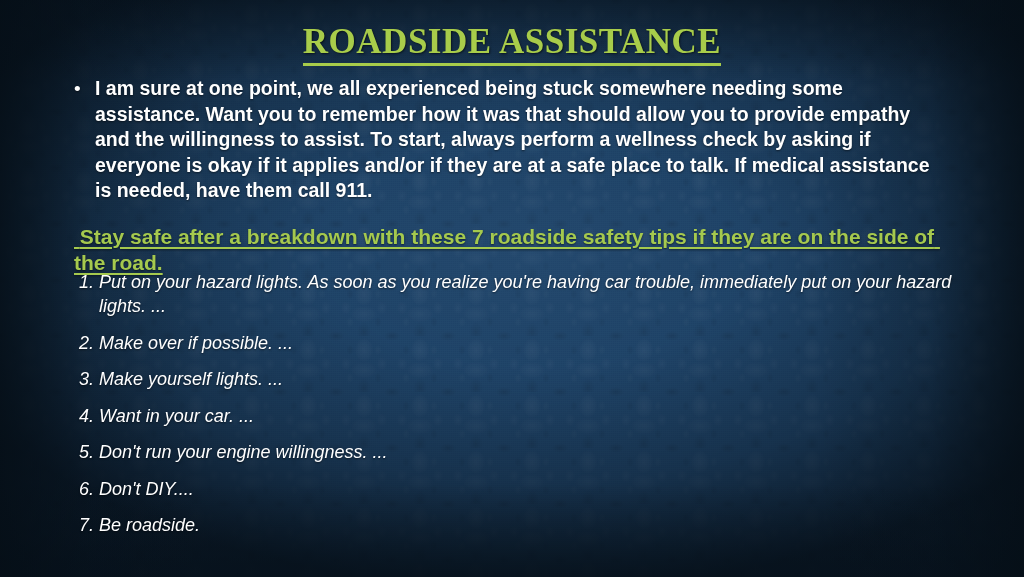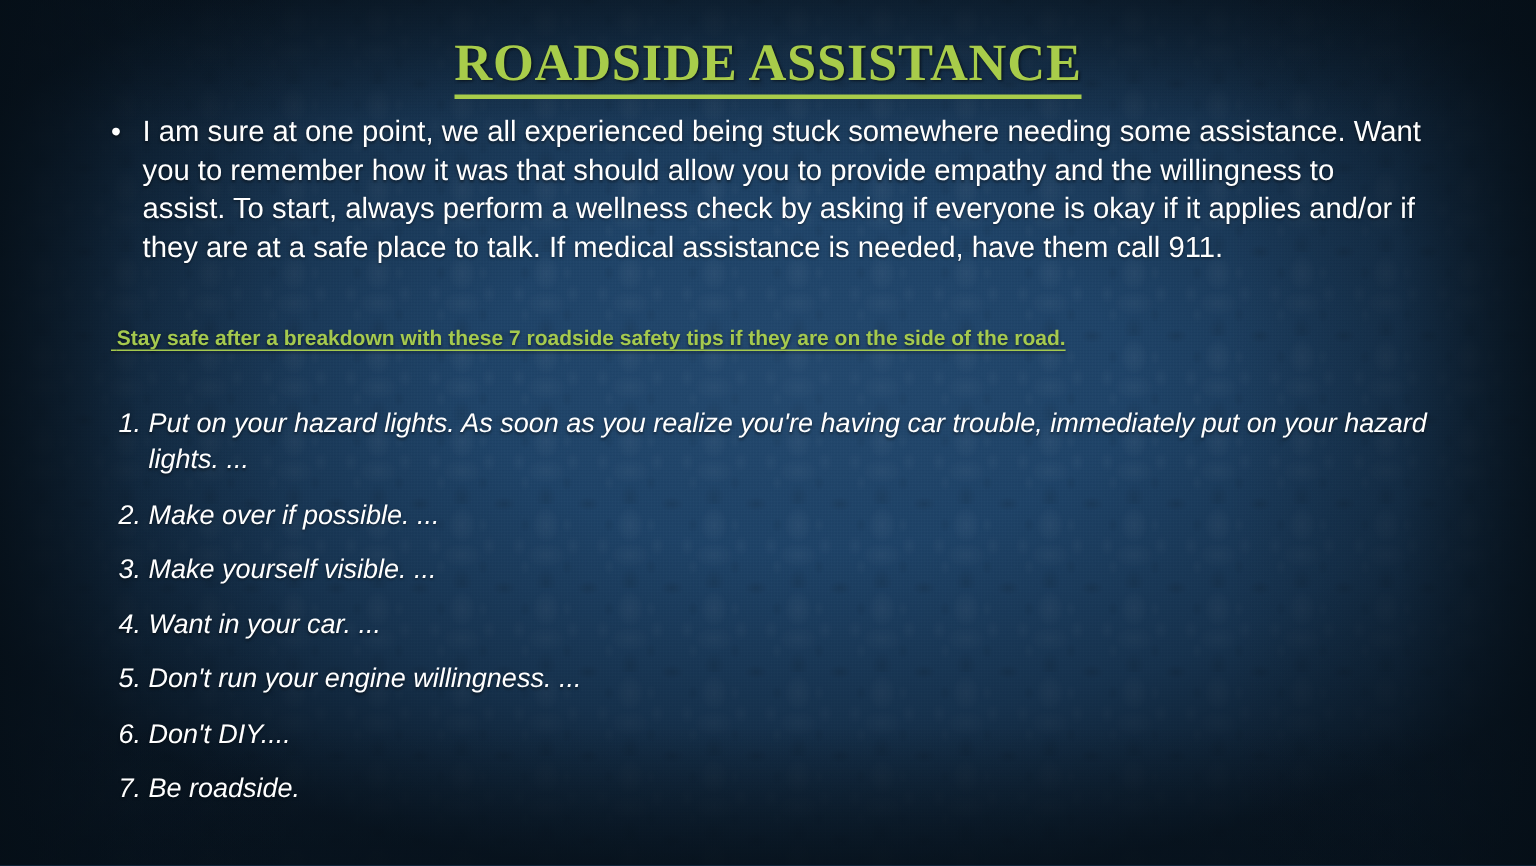--- a/index.html
+++ b/index.html
@@ -118,29 +118,29 @@
     font-size: 19.5px;
     line-height: 25.5px;
     text-shadow: 0 1px 2px rgba(0,0,0,0.5);
   }
   .intro .bullet {
     width: 21px;
     flex: 0 0 21px;
     font-size: 19px;
     line-height: 25.5px;
   }
-  .intro .intro-text { flex: 1 1 auto; }
+  .intro .intro-text { flex: 1 1 auto; font-weight: bold; }
 
   .subhead {
     position: absolute;
-    top: 212px;
+    top: 224px;
     left: 74px;
     width: 878px;
     color: #a5c94e;
-    font-size: 14px;
+    font-size: 21px;
     font-weight: bold;
     line-height: 26px;
     text-decoration: underline;
     text-underline-offset: 3px;
     text-shadow: 0 1px 2px rgba(0,0,0,0.5);
     white-space: pre-wrap;
   }
 
   .tips {
     position: absolute;
@@ -194,21 +194,21 @@
         <span class="txt">Put on your hazard lights. As soon as you realize you're having car trouble, immediately put on your hazard lights. ...</span>
       </div>
 
       <div class="tip">
         <span class="num">2.</span>
         <span class="txt">Make over if possible. ...</span>
       </div>
 
       <div class="tip">
         <span class="num">3.</span>
-        <span class="txt">Make yourself visible. ...</span>
+        <span class="txt">Make yourself lights. ...</span>
       </div>
 
       <div class="tip">
         <span class="num">4.</span>
         <span class="txt">Want in your car. ...</span>
       </div>
 
       <div class="tip">
         <span class="num">5.</span>
         <span class="txt">Don't run your engine willingness. ...</span>

